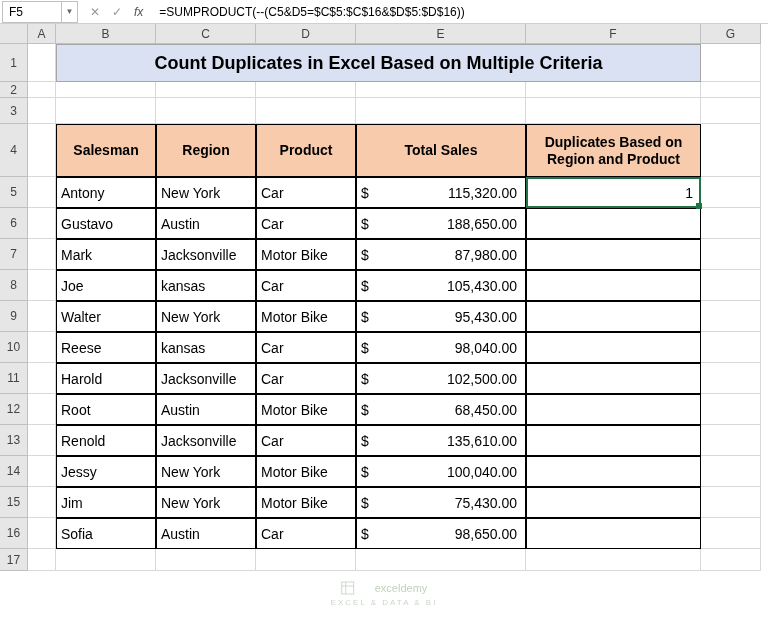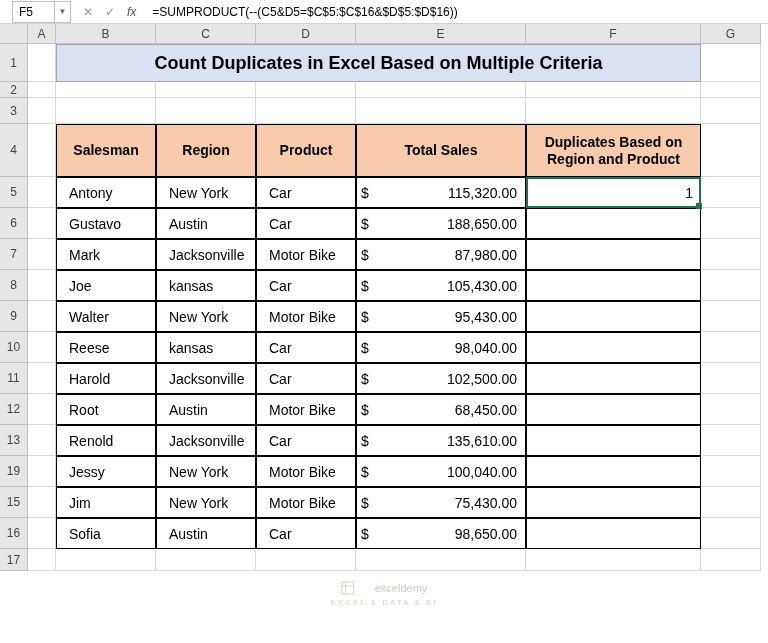--- a/index.html
+++ b/index.html
@@ -1,30 +1,30 @@
 <!DOCTYPE html>
 <html><head>
 <meta charset="utf-8">
 <style>
 * { box-sizing: border-box; margin: 0; padding: 0; }
 body { font-family: 'Segoe UI', Arial, sans-serif; font-size: 13px; background: #fff; color: #000; position: relative; width: 768px; height: 643px; overflow: hidden; }
 .namebox-row { display: flex; align-items: center; background: #fff; border-bottom: 1px solid #d0d0d0; height: 24px; }
-.namebox { width: 43px; height: 22px; border: 1px solid #c0c0c0; padding: 0 6px; font-size: 12px; display: flex; align-items: center; background: #fff; margin-left: 12px; }
+.namebox { width: 60px; height: 22px; border: 1px solid #c0c0c0; padding: 0 6px; font-size: 12px; display: flex; align-items: center; background: #fff; margin-left: 2px; }
 .namebox-dd { width: 16px; height: 22px; border: 1px solid #c0c0c0; border-left: none; display: flex; align-items: center; justify-content: center; color: #666; font-size: 8px; }
 .fb-controls { display: flex; gap: 4px; padding: 0 8px; align-items: center; }
 .fb-btn { width: 18px; height: 18px; display: flex; align-items: center; justify-content: center; color: #999; font-size: 12px; }
 .fx { font-style: italic; color: #555; font-size: 12px; margin: 10px 4px; }
 .formula-input { flex: 1; padding: 0 4px; font-size: 12px; height: 22px; display: flex; align-items: center; }
 .sheet { display: grid; grid-template-columns: 28px 28px 100px 100px 100px 170px 175px 60px; }
 .colhead, .rowhead, .corner { background: #e6e6e6; border-right: 1px solid #c0c0c0; border-bottom: 1px solid #c0c0c0; display: flex; align-items: center; justify-content: center; font-size: 12px; color: #444; height: 20px; }
 .rowhead { justify-content: center; }
 .cell { border-right: 1px solid #d8d8d8; border-bottom: 1px solid #d8d8d8; padding: 0 4px; display: flex; align-items: center; background: #fff; font-size: 14px; }
 .title-cell { background: #d9e1f2; font-weight: bold; font-size: 18px; justify-content: center; color: #000; border: 1px solid #a6a6a6; text-align: center; }
 .hdr-cell { background: #f8cbad; font-weight: bold; justify-content: center; text-align: center; border: 1px solid #000; font-size: 14px; line-height: 1.2; }
-.data-b, .data-c, .data-d { border: 1px solid #000; padding: 0 12px; }
+.data-b, .data-c, .data-d { border: 1px solid #000; padding: 0 4px; }
 .data-e { border: 1px solid #000; display: flex; justify-content: space-between; padding: 0 8px 0 4px; }
 .data-f { border: 1px solid #000; justify-content: flex-end; padding-right: 6px; }
 .selected { border: 2px solid #217346 !important; position: relative; }
 .selected::after { content: ''; position: absolute; right: -3px; bottom: -3px; width: 6px; height: 6px; background: #217346; }
 .watermark { position: absolute; bottom: 48px; left: 50%; transform: translateX(-50%); opacity: 0.35; font-size: 11px; color: #4a7a3a; display: flex; align-items: center; gap: 20px; pointer-events: none; }
 .watermark svg { opacity: 0.8; }
 .watermark-sub { position: absolute; bottom: 36px; left: 50%; transform: translateX(-50%); opacity: 0.3; font-size: 8px; letter-spacing: 2px; color: #4a7a3a; pointer-events: none; }
 </style>
 </head>
 <body>
@@ -169,21 +169,21 @@
     <div class="cell row-data"></div>
     <div class="cell data-b row-data">Renold</div>
     <div class="cell data-c row-data">Jacksonville</div>
     <div class="cell data-d row-data">Car</div>
     <div class="cell data-e row-data">
       <span>$</span>
       <span>135,610.00</span>
     </div>
     <div class="cell data-f row-data"></div>
     <div class="cell row-data"></div>
-    <div class="rowhead row-data" style="height: 31px;">19</div>
+    <div class="rowhead row-data" style="height: 31px;">14</div>
     <div class="cell row-data"></div>
     <div class="cell data-b row-data">Jessy</div>
     <div class="cell data-c row-data">New York</div>
     <div class="cell data-d row-data">Motor Bike</div>
     <div class="cell data-e row-data">
       <span>$</span>
       <span>100,040.00</span>
     </div>
     <div class="cell data-f row-data"></div>
     <div class="cell row-data"></div>

